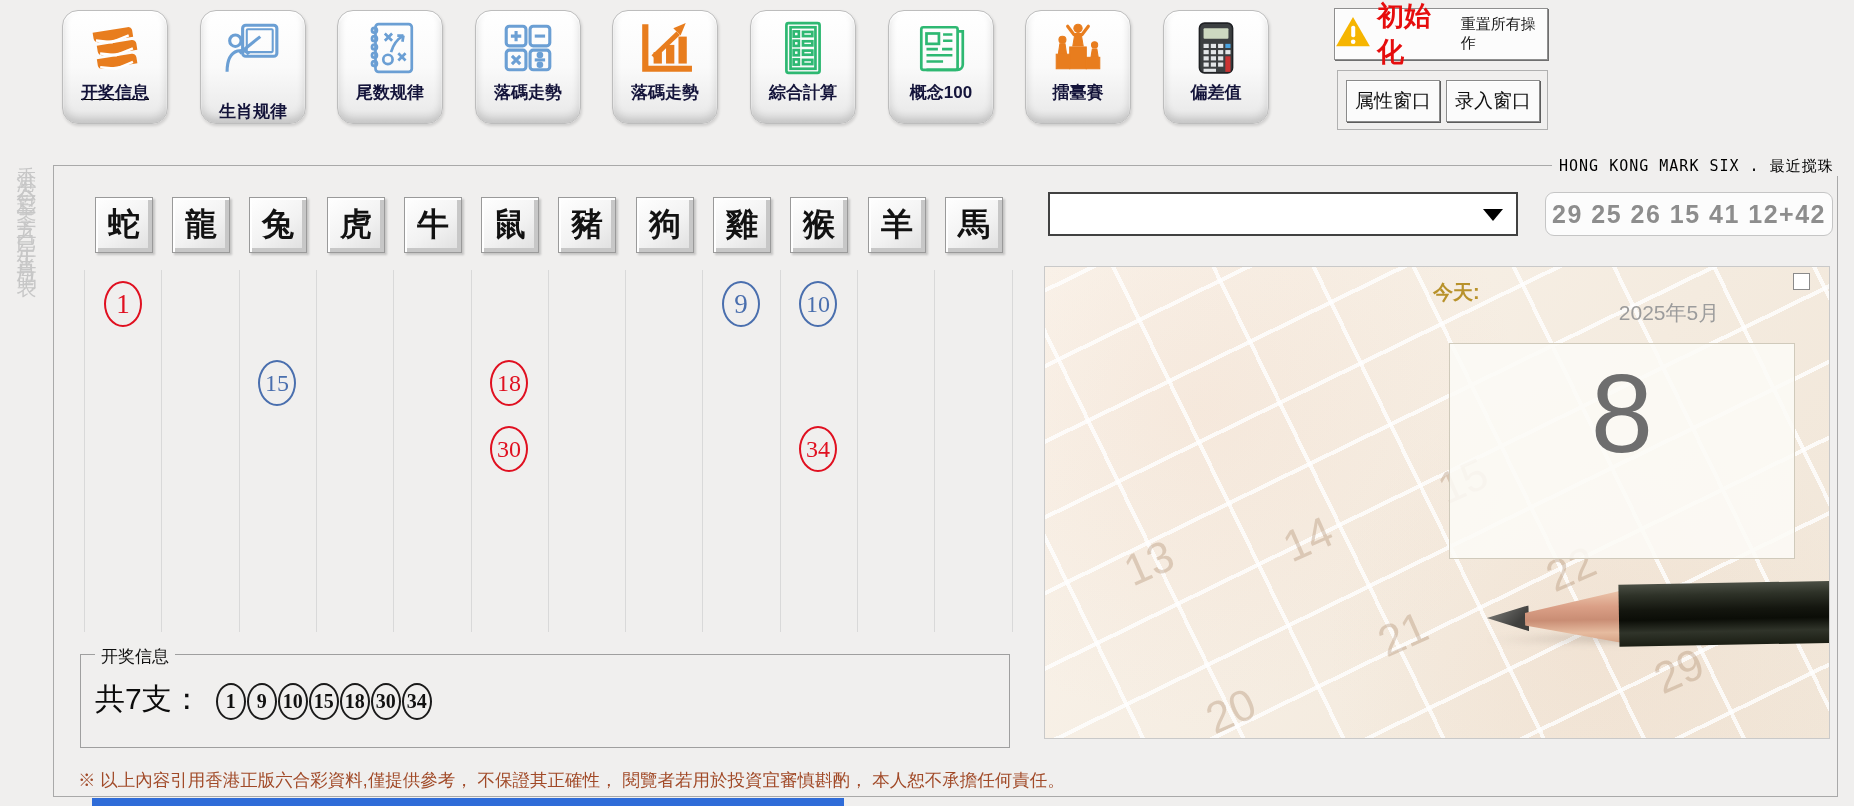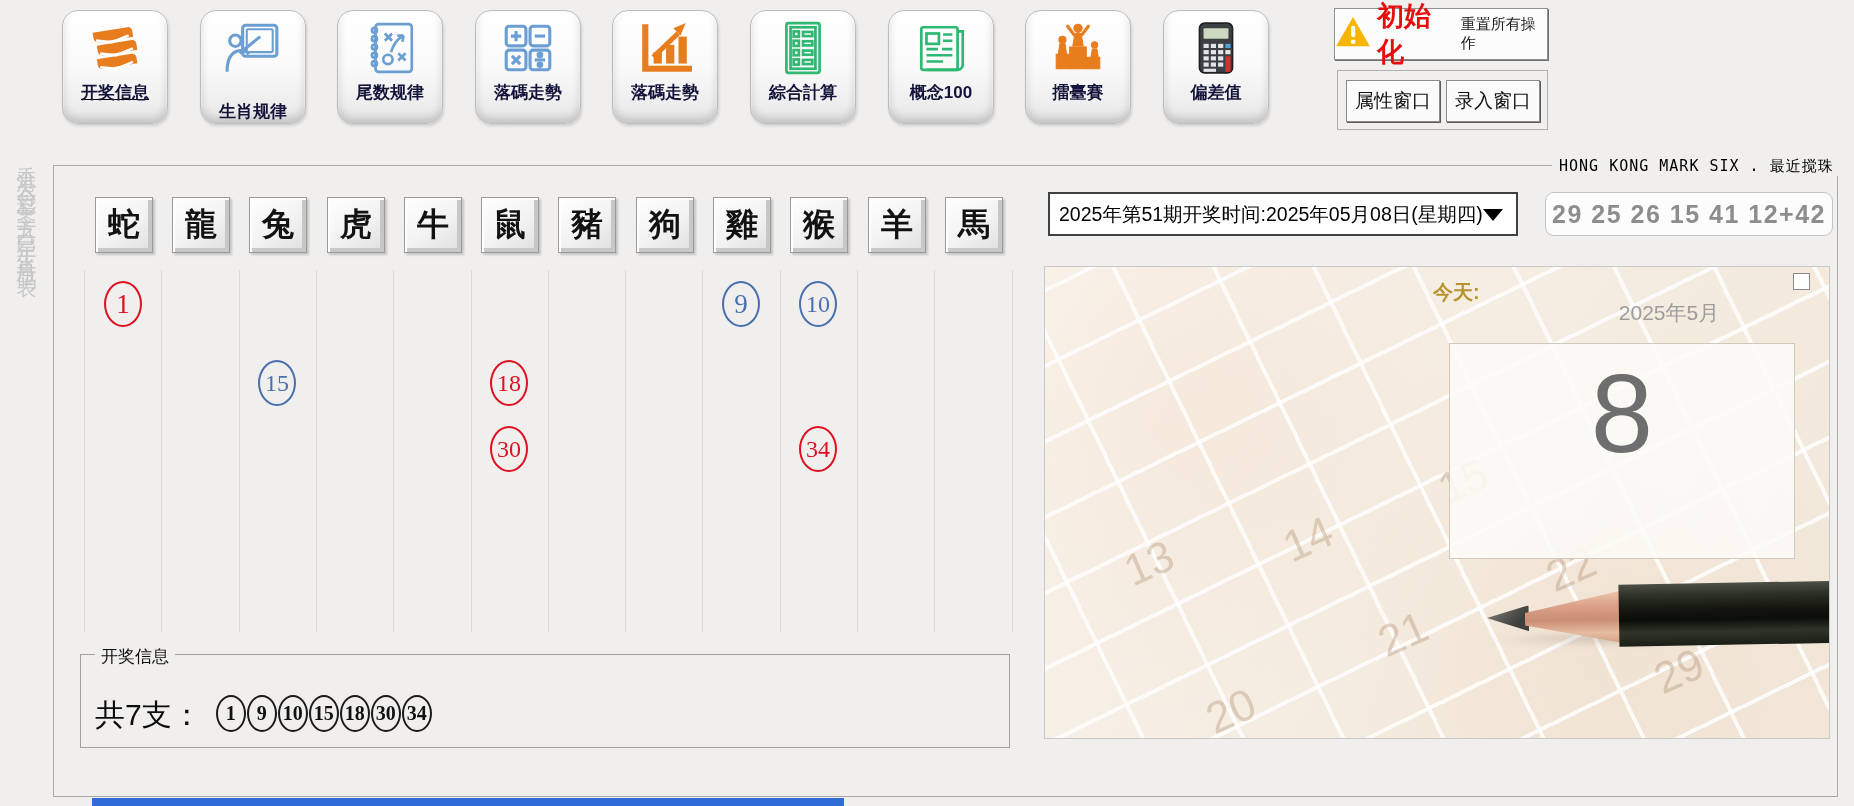--- a/index.html
+++ b/index.html
@@ -47,21 +47,21 @@
 
   .num-circle{position:absolute;width:38px;height:46px;border-radius:50%;box-sizing:border-box;
     display:flex;align-items:center;justify-content:center;
     font-family:"Liberation Serif",serif;background:transparent;cursor:pointer;}
   .num-circle.red{border:2.5px solid #e01020;color:#e01020;}
   .num-circle.blue{border:2.5px solid #4a6fae;color:#4a6fae;}
 
   
   #special-box{position:absolute;left:80px;top:654px;width:928px;height:92px;border:1px solid #9f9f9f;}
   #special-legend{position:absolute;top:-10px;left:14px;background:#f0efee;padding:0 6px;font-size:17px;color:#111;}
-  #special-row{position:absolute;left:14px;top:24px;display:flex;align-items:flex-start;margin-top:16px;}
+  #special-row{position:absolute;left:14px;top:24px;display:flex;align-items:flex-end;}
   #special-count{font-size:30px;color:#0c0c0c;margin-right:14px;}
   .sp-circle{width:30px;height:37px;border:2px solid #1a1a1a;border-radius:50%;box-sizing:border-box;
     display:flex;align-items:center;justify-content:center;margin-right:1px;
     font-family:"Liberation Serif",serif;font-size:20px;font-weight:700;color:#111;}
 
   
   #disclaimer{position:absolute;left:78px;top:768px;font-size:17.5px;color:#a14a28;}
   #bottom-strip{position:absolute;left:92px;top:798px;width:752px;height:8px;background:#2f6cd8;}
 
   
@@ -299,21 +299,20 @@
       <div class="col-line" style="left: 548px;"></div>
       <div class="col-line" style="left: 625px;"></div>
       <div class="col-line" style="left: 702px;"></div>
       <div class="col-line" style="left: 780px;"></div>
       <div class="col-line" style="left: 857px;"></div>
       <div class="col-line" style="left: 934px;"></div>
       <div class="col-line" style="left: 1012px;"></div>
     </div>
 
   <div id="draw-select">
-    <span class="ds-text">2025年第51期开奖时间:2025年05月08日(星期四)</span>
     <span class="ds-arrow"></span>
   </div>
 
   <div id="result-box">29 25 26 15 41 12+42</div>
 
   <div id="calendar">
     <div id="faint-layer">
         <span class="faint-num" style="left: 104px; top: 296px;">13</span>
         <span class="faint-num" style="left: 263px; top: 272px;">14</span>
         <span class="faint-num" style="left: 418px; top: 214px;">15</span>
@@ -345,15 +344,16 @@
           <span class="sp-circle">9</span>
           <span class="sp-circle">10</span>
           <span class="sp-circle">15</span>
           <span class="sp-circle">18</span>
           <span class="sp-circle">30</span>
           <span class="sp-circle">34</span>
         </span>
     </div>
   </div>
 
+  <div id="disclaimer">※ 以上內容引用香港正版六合彩資料,僅提供參考， 不保證其正確性， 閱覽者若用於投資宜審慎斟酌， 本人恕不承擔任何責任。</div>
   <div id="bottom-strip"></div>
 
 </div>
 
 </body></html>

